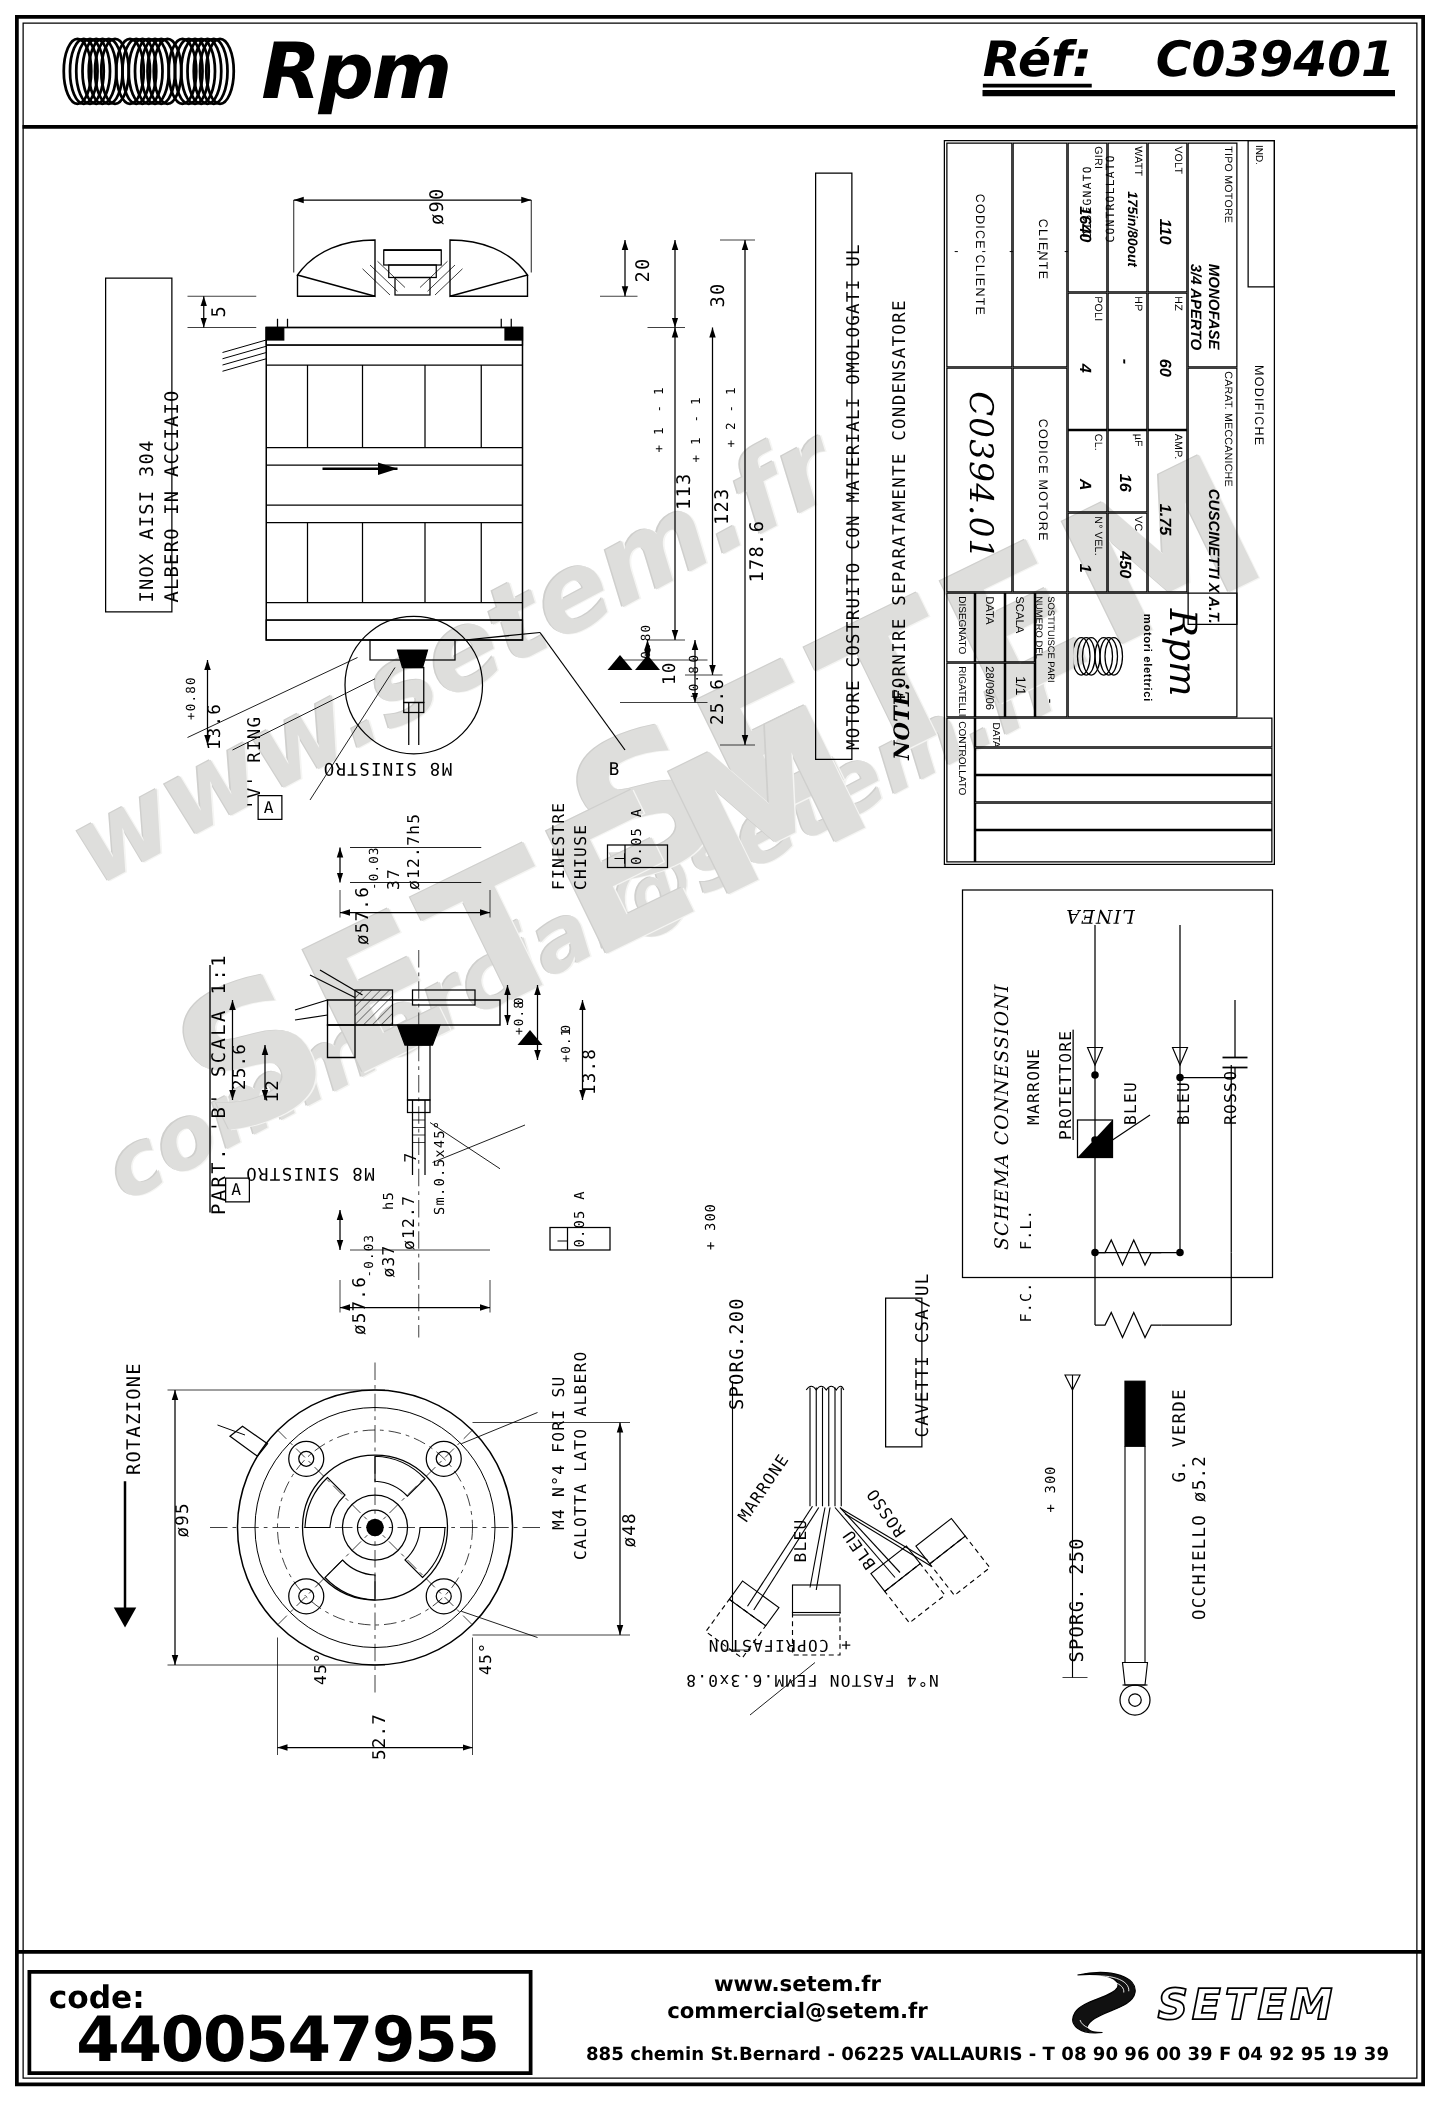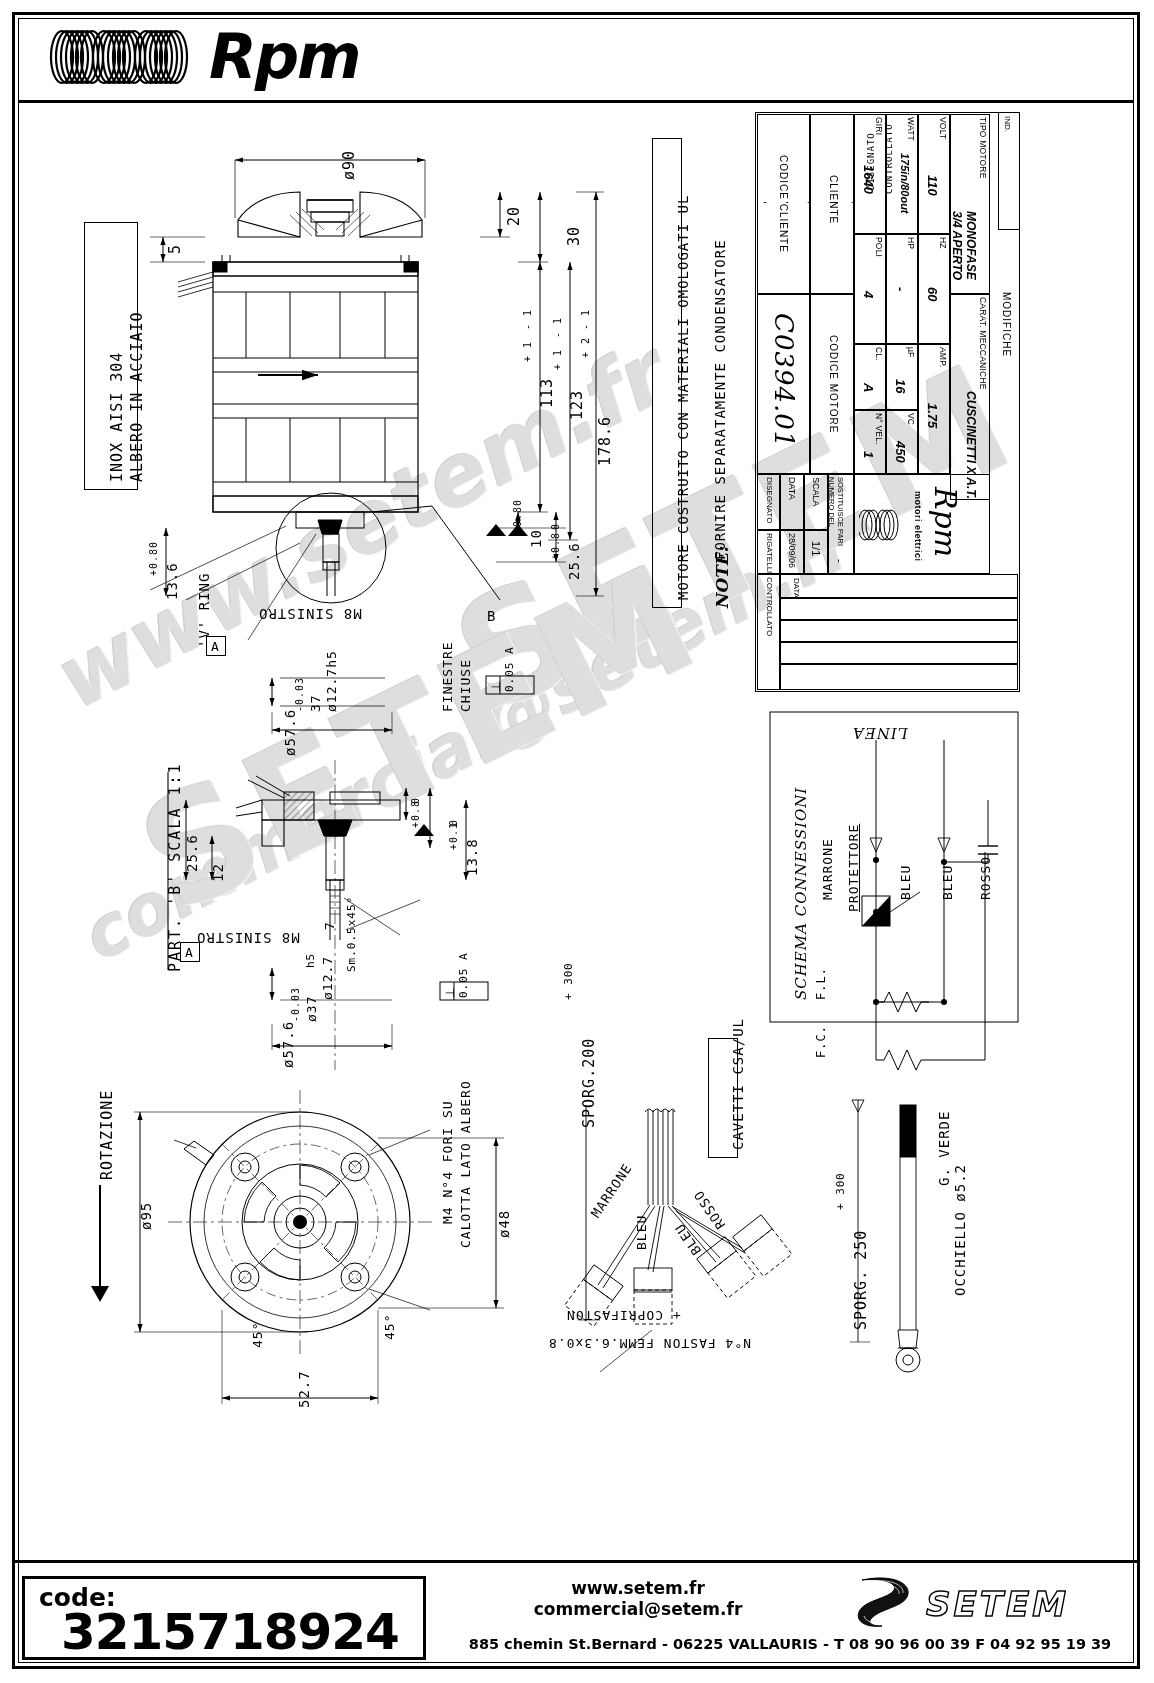--- a/index.html
+++ b/index.html
@@ -130,20 +130,28 @@
             <ellipse cx="119" cy="31" rx="11" ry="26"></ellipse>
           <ellipse cx="124" cy="31" rx="11" ry="26"></ellipse>
             <ellipse cx="129" cy="31" rx="11" ry="26"></ellipse>
           <ellipse cx="134" cy="31" rx="11" ry="26"></ellipse>
         </g>
       </g>
     </svg>
     <span class="logo-text">Rpm</span>
   </div>
 
+  <div class="ref-block">
+    <div class="ref-line">
+      <span class="ref-lbl">Réf:</span>
+      <span style="display:inline-block;width:24px"></span>
+      <span>C039401</span>
+    </div>
+    <div class="ref-underline"></div>
+  </div>
 
   <div class="wm wm1">www.setem.fr</div>
   <div class="wm wm2">commercial@setem.fr</div>
   <div class="wm" style="left:430px;top:590px;font-size:150px;transform:rotate(-26deg);transform-origin:0 0;letter-spacing:6px;">SETEM</div>
   <div class="wm" style="left:115px;top:790px;font-size:150px;transform:rotate(-26deg);transform-origin:0 0;letter-spacing:6px;">SETEM</div>
 
   <svg class="dw" width="1154" height="1683">
     <defs>
       <marker id="arrL" markerWidth="9" markerHeight="8" refX="8" refY="4" orient="auto">
         <path d="M8,4 L0,1.4 L0,6.6 Z" fill="#000"></path>
@@ -725,21 +733,21 @@
   <div class="t mono-tech" style="left:784px;top:196px;font-size:10px;">-</div>
   <div class="t mono-tech" style="left:806px;top:196px;font-size:10px;">-</div>
   <div class="t mono-tech" style="left:828px;top:196px;font-size:10px;">-</div>
   <div class="t mono-tech" style="left:850px;top:196px;font-size:10px;">-</div>
   <div class="t rot90 mono-tech" style="left:866px;top:190px;font-size:9px;">DISEGNATO</div>
   <div class="t rot90 mono-tech" style="left:884px;top:194px;font-size:9px;">CONTROLLATO</div>
 
   <div class="footer-rule"></div>
   <div class="code-box">
     <span class="code-lbl">code:</span>
-    <span class="code-num">3215718924</span>
+    <span class="code-num">4400547955</span>
   </div>
   <div class="setem-web">
     <div>www.setem.fr</div>
     <div>commercial@setem.fr</div>
   </div>
   <div class="setem-addr">885 chemin St.Bernard  -   06225 VALLAURIS  -  T 08 90 96 00 39   F 04 92 95 19 39</div>
   <div class="setem-logo">
     <svg width="76" height="58" viewBox="0 0 76 58">
       <path d="M14,8 C42,2 62,10 60,22 C58,34 36,36 26,44 C18,50 22,54 34,54 C16,56 6,48 12,38 C18,28 42,26 46,18 C49,11 36,6 14,8 Z" fill="#111" stroke="#000" stroke-width="1"></path>
       <g stroke="#fff" stroke-width="0.7" fill="none">

